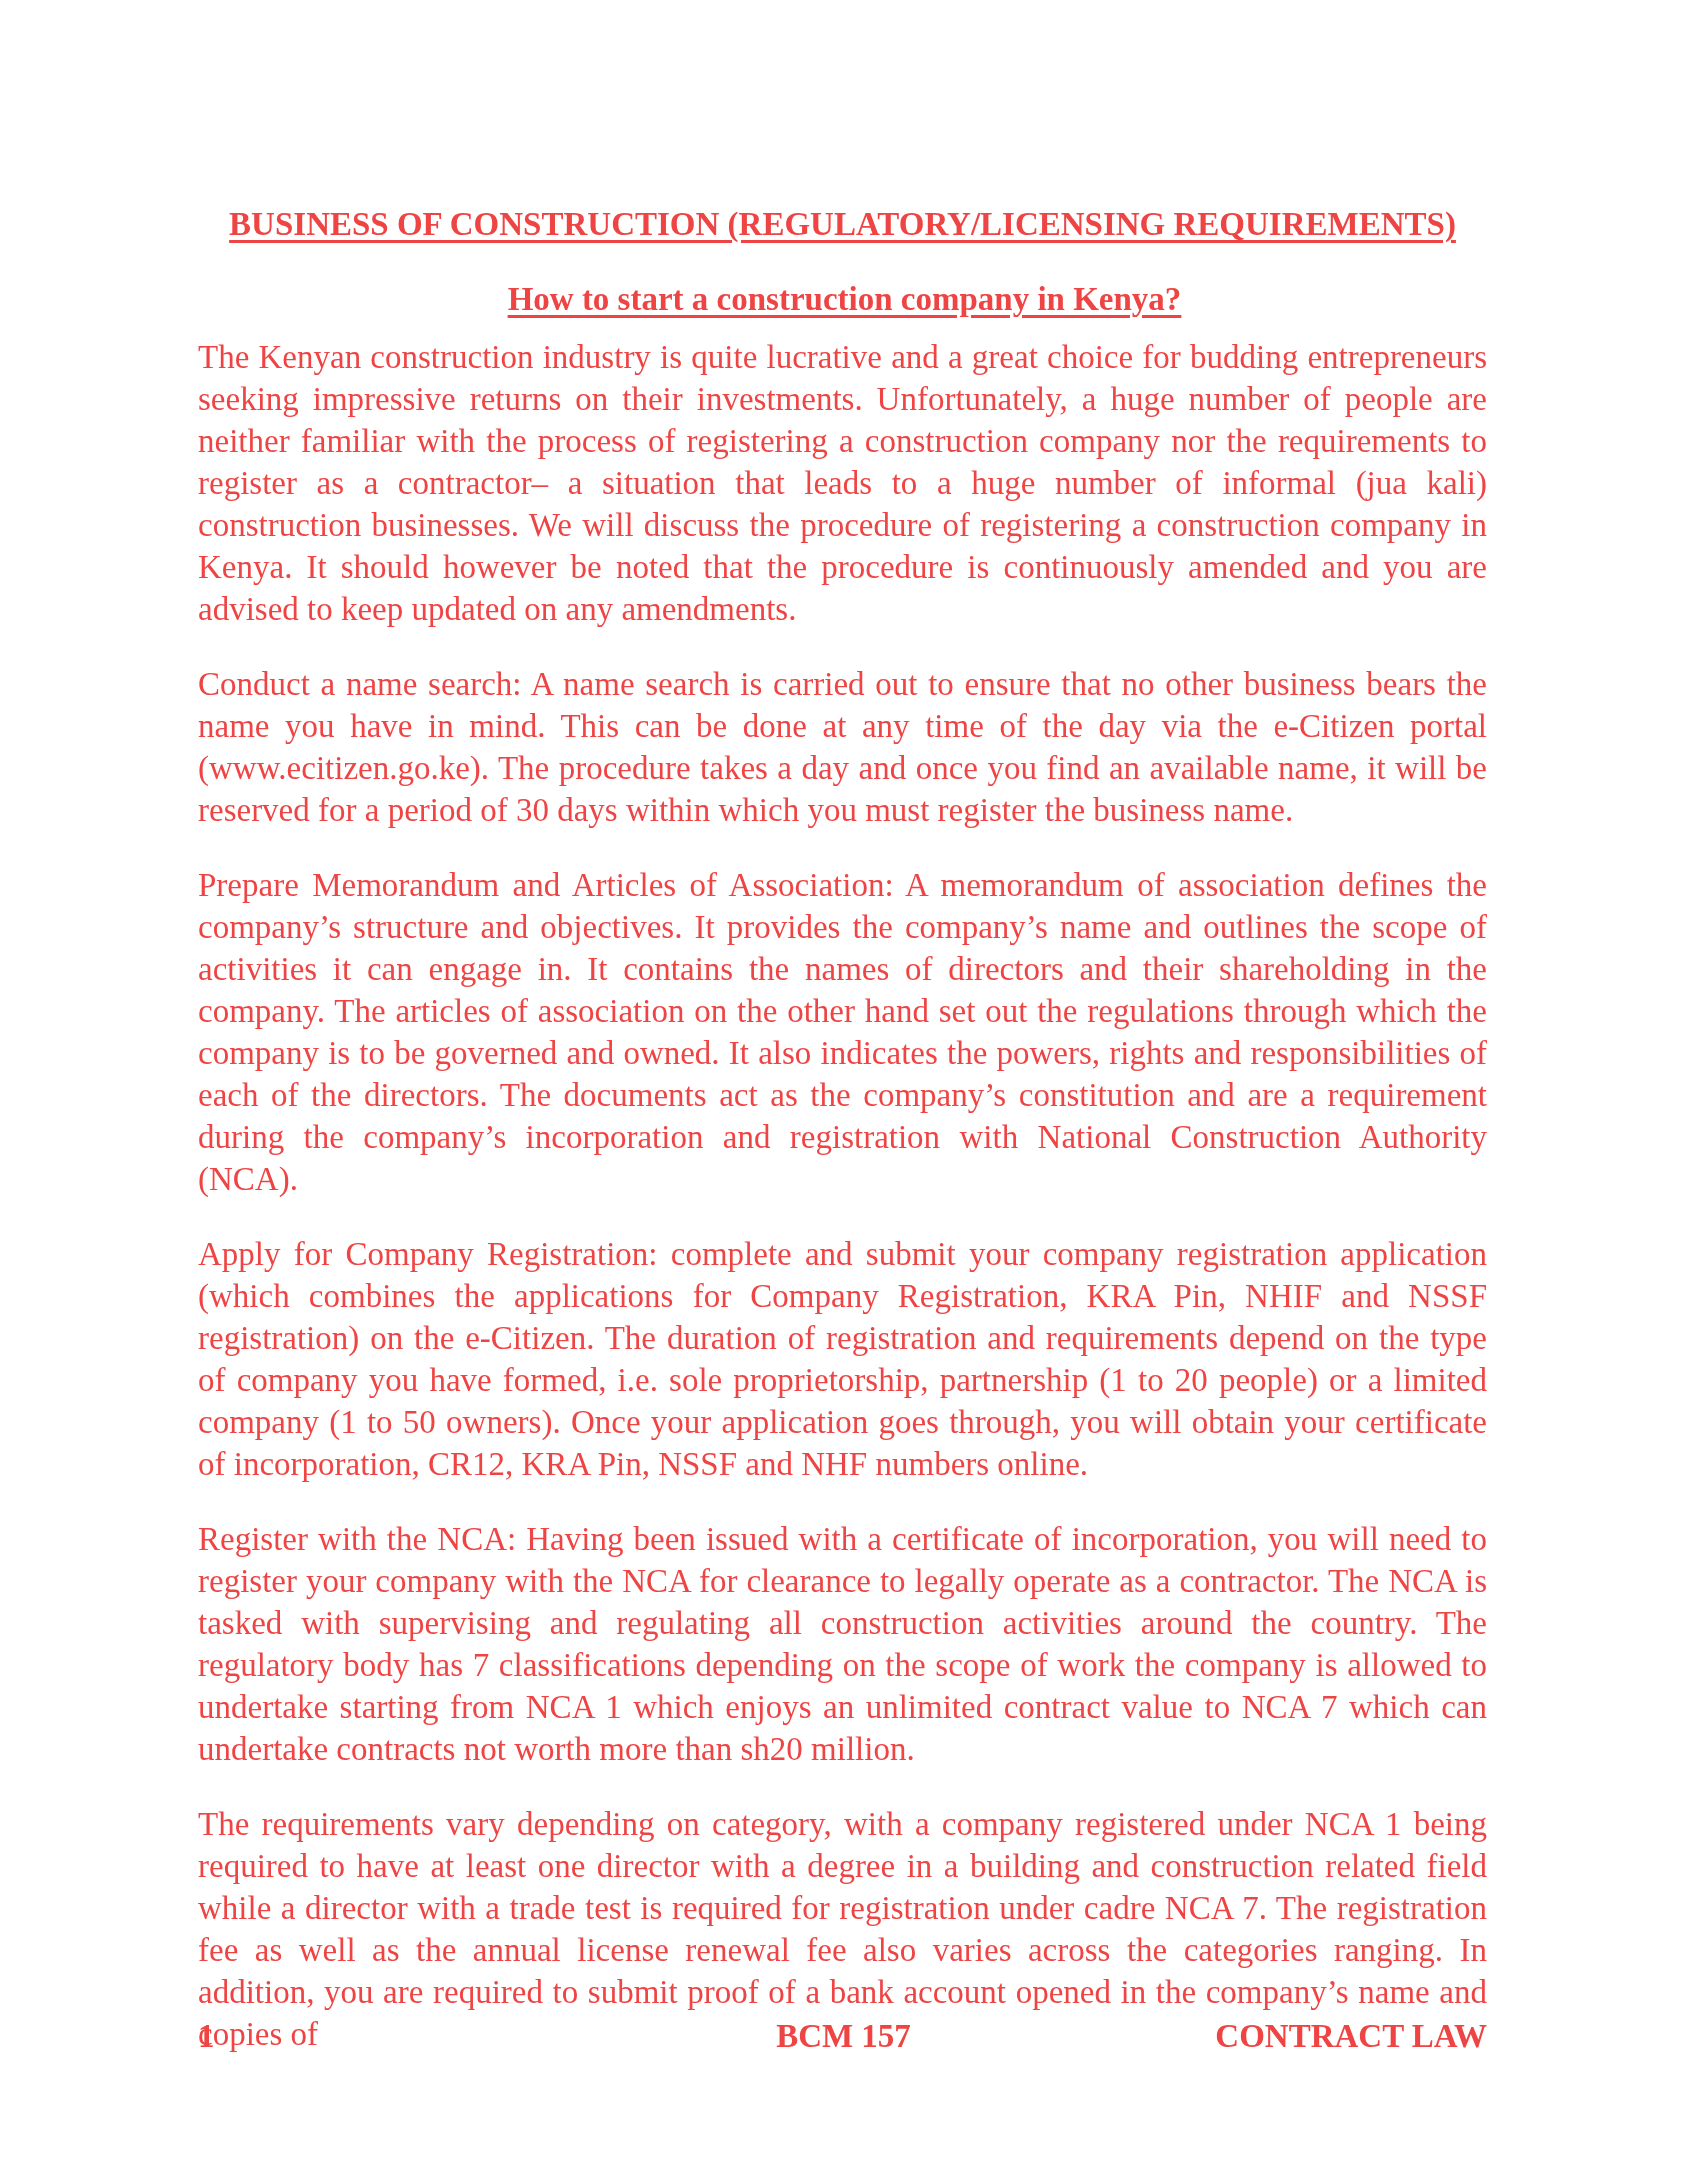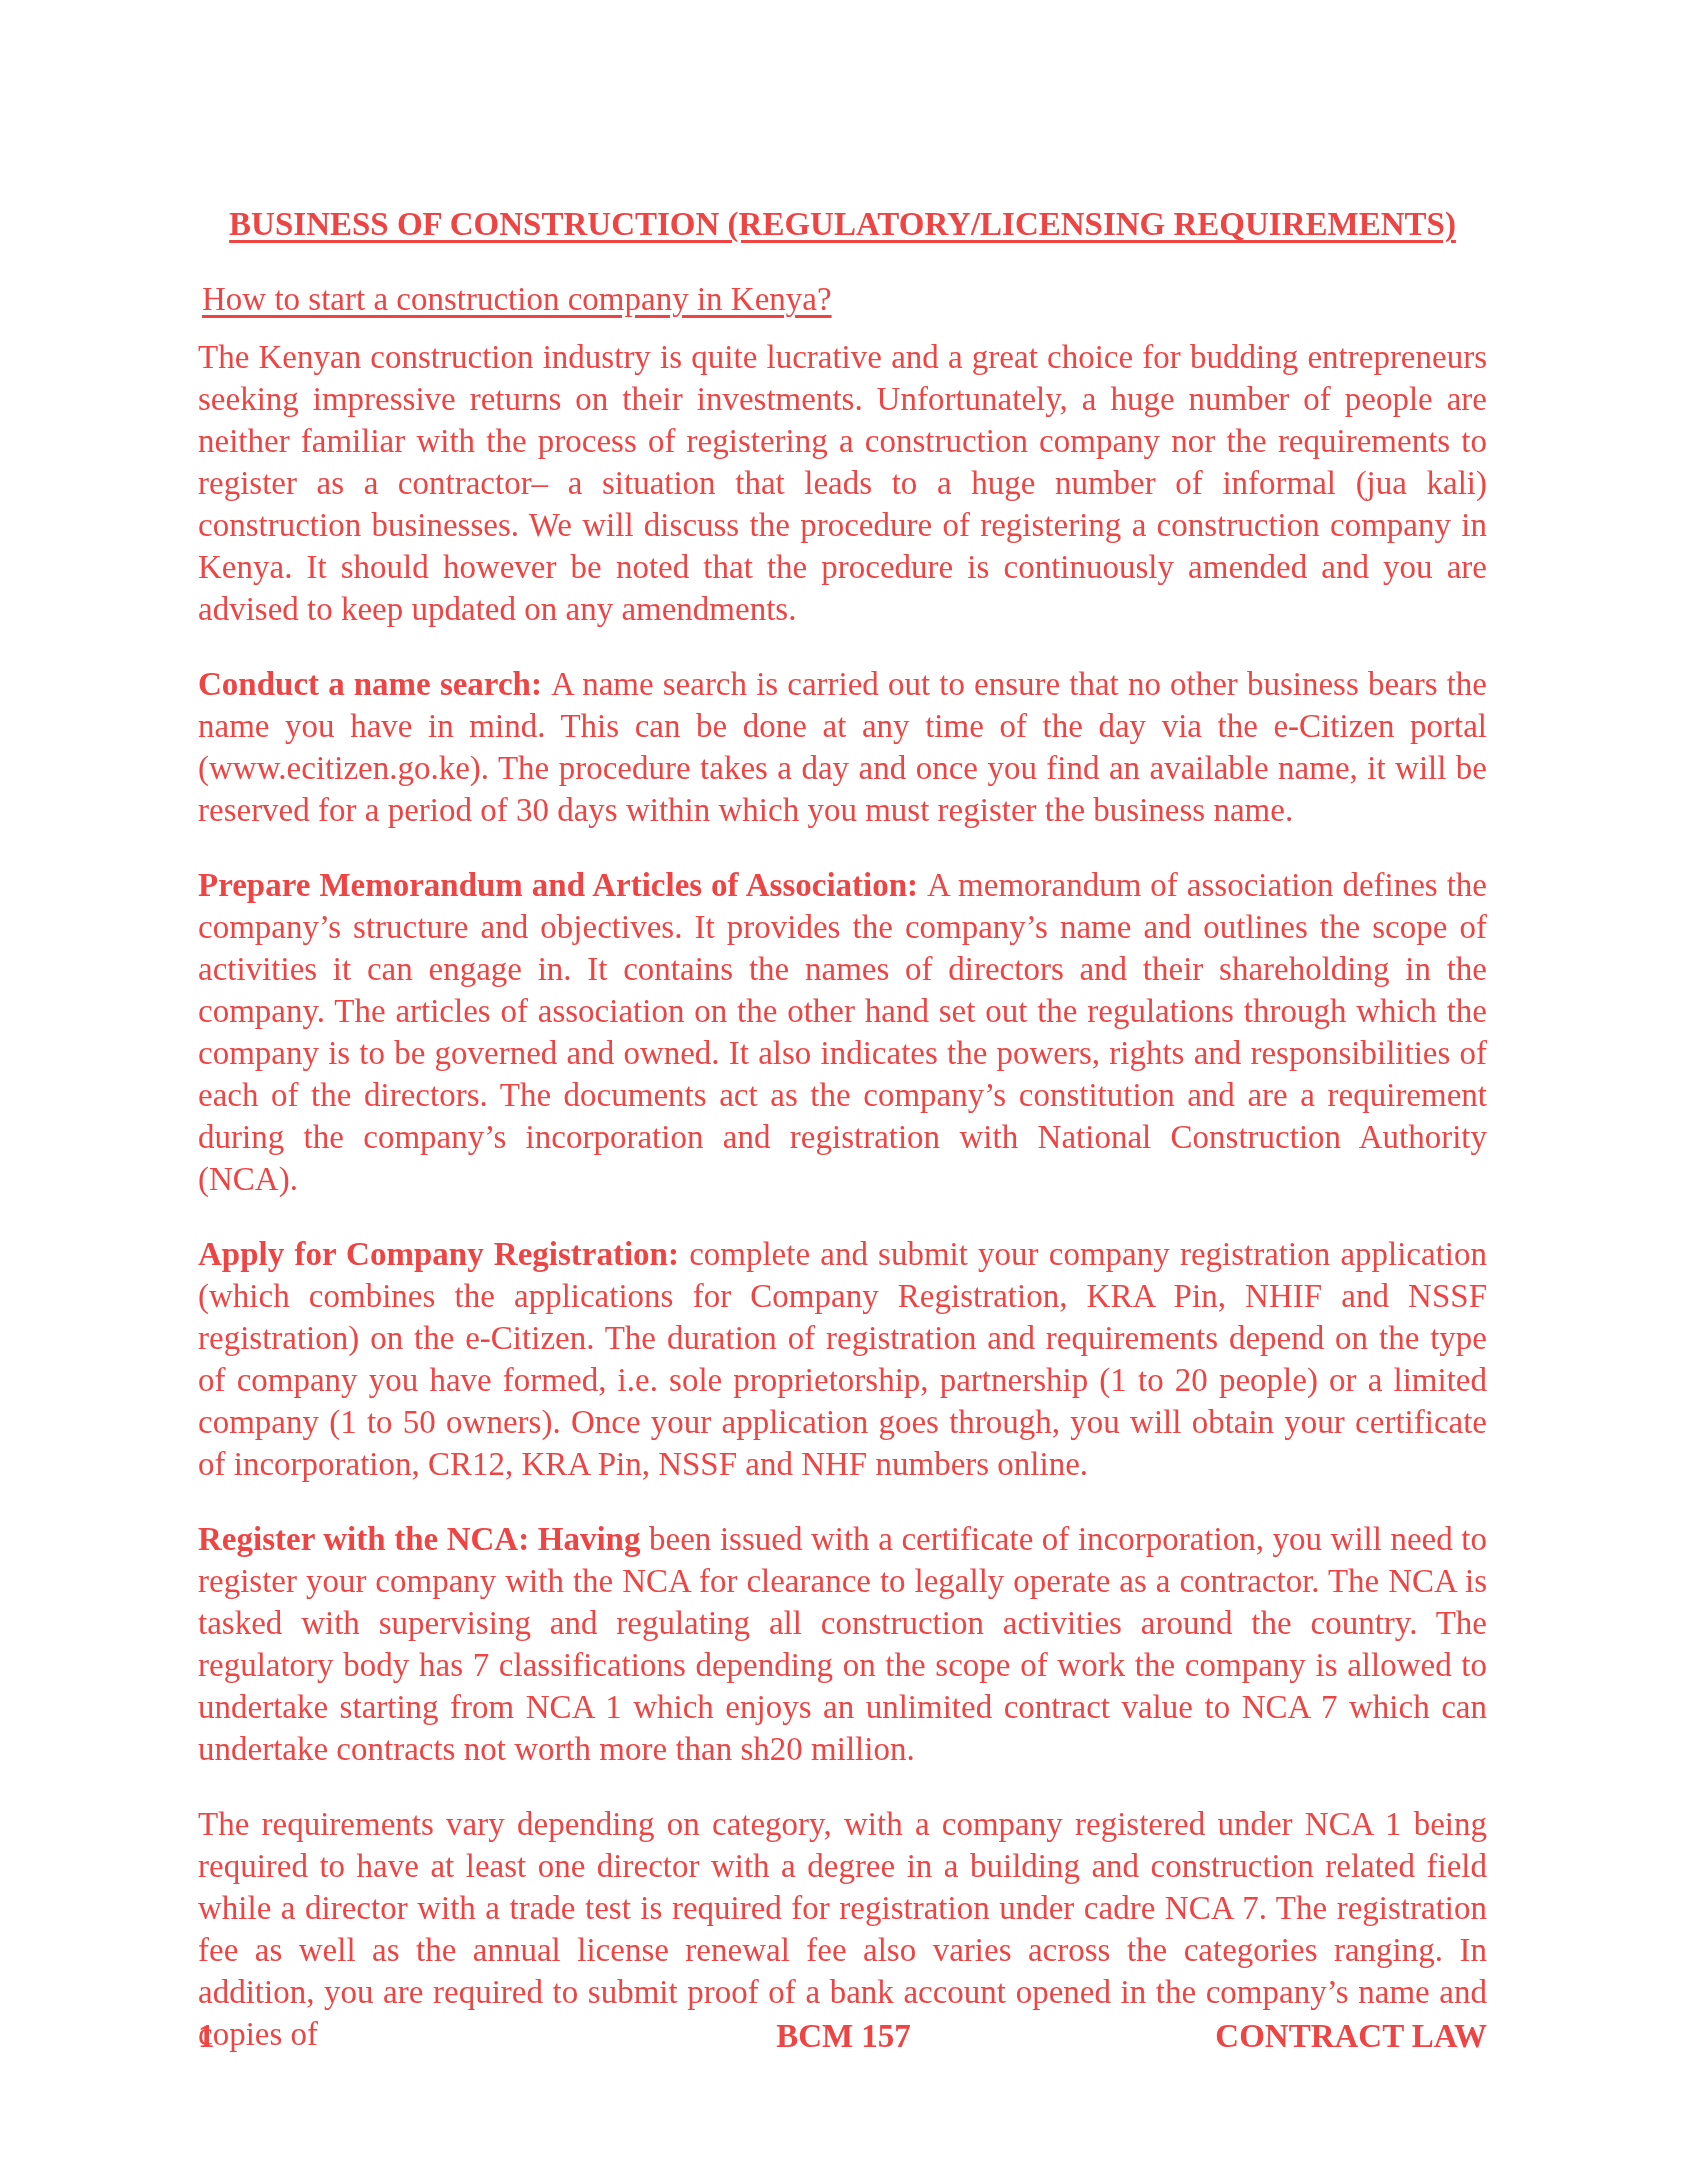--- a/index.html
+++ b/index.html
@@ -19,36 +19,36 @@
   }
   .doc-title {
     text-align: center;
     font-weight: bold;
     text-decoration: underline;
     text-decoration-thickness: 2.6px;
     text-underline-offset: 4.6px;
     margin-bottom: 33px;
   }
   .doc-subtitle {
-    text-align: left;
-    font-weight: normal;
+    text-align: center;
+    font-weight: bold;
     margin-bottom: 16px;
   }
   .doc-subtitle .u {
     text-decoration: underline;
     text-decoration-thickness: 2.6px;
     text-underline-offset: 4.6px;
     padding-left: 4px;
   }
   .para {
     text-align: justify;
     margin-bottom: 33px;
     hyphens: none;
   }
-  .para .b { font-weight: bold; }
+  .para .b { font-weight: normal; }
   .page-footer {
     position: absolute;
     top: 1997px;
     left: 0;
     width: 1687px;
     padding: 0 202px 0 198px;
     font-weight: bold;
   }
   .footer-center {
     position: absolute;

